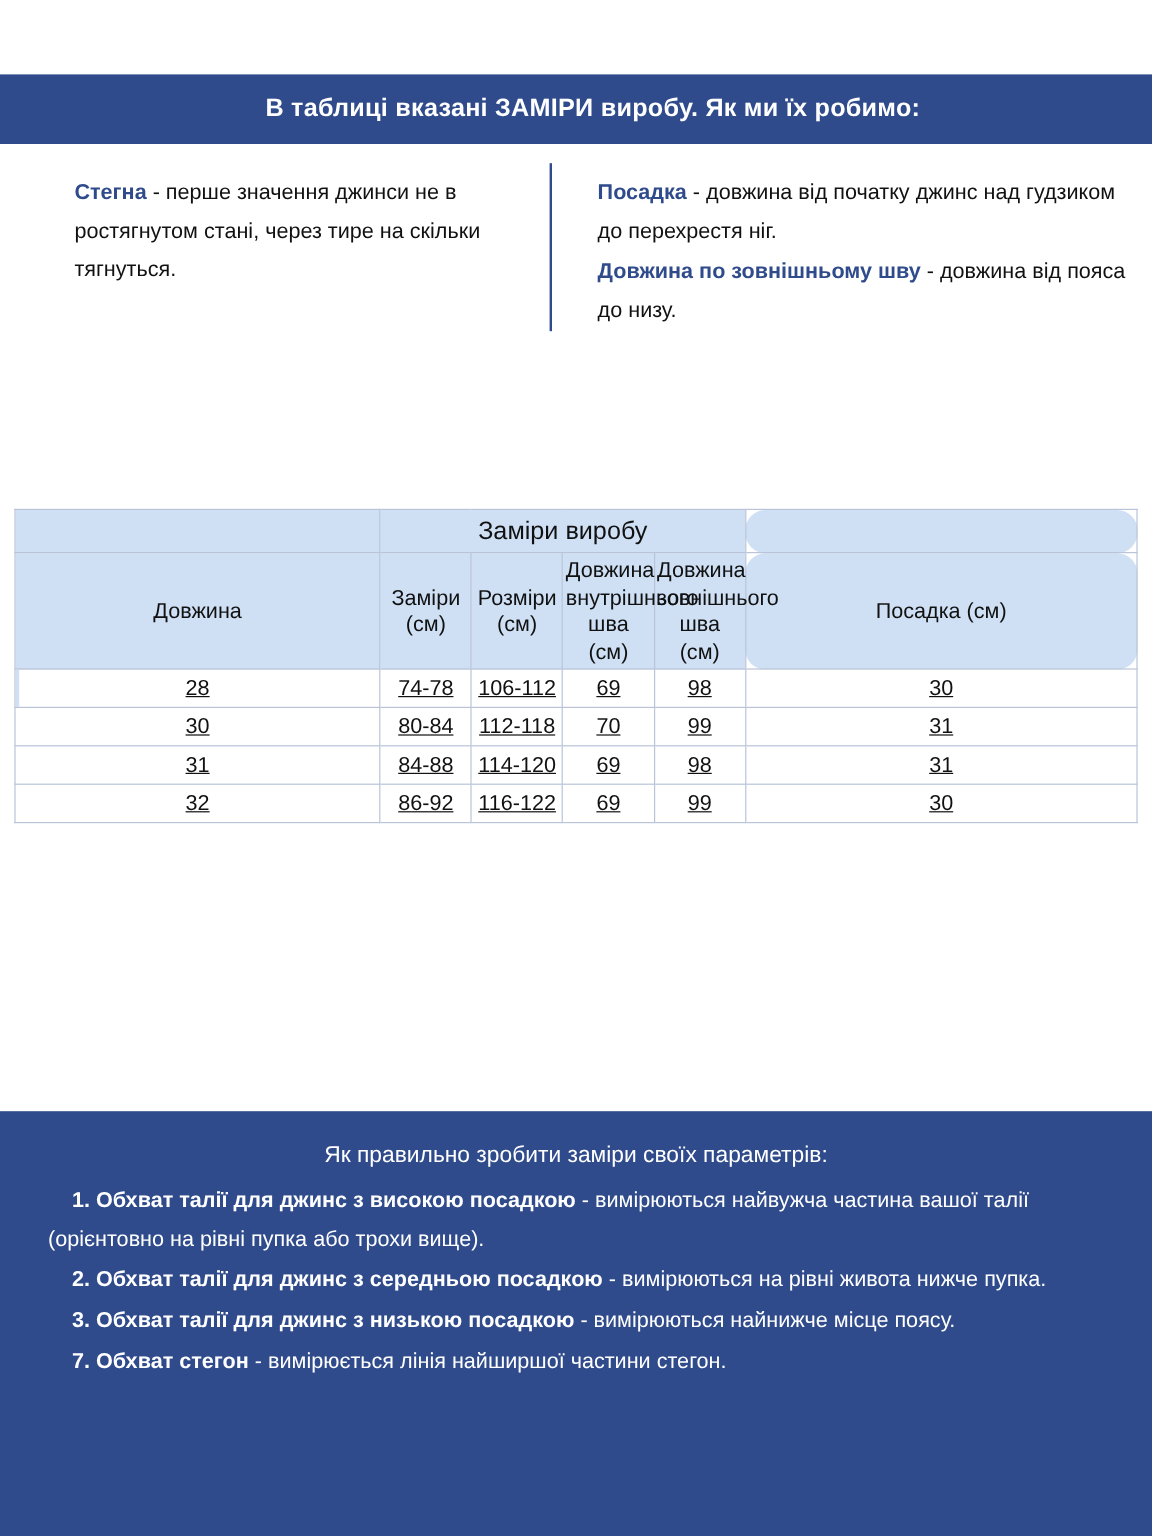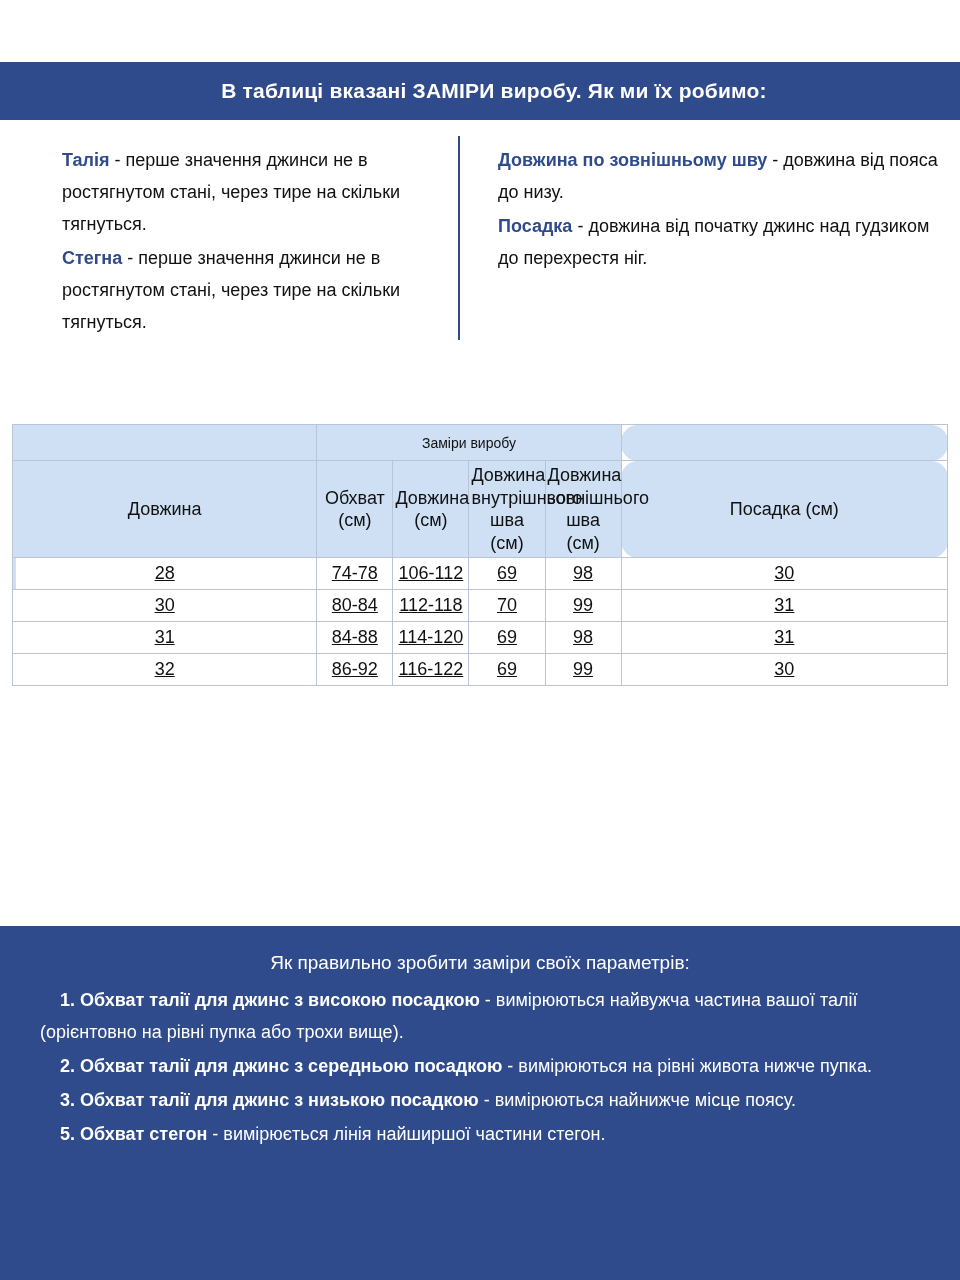--- a/index.html
+++ b/index.html
@@ -87,21 +87,21 @@
     border: 1px solid #b9c4d8;
     font-size: 18px;
     color: #111111;
     text-align: center;
     font-weight: normal;
     padding: 3px 2px;
   }
   tr.title-row td {
     background: #cfe0f5;
     height: 36px;
-    font-size: 14px;
+    font-size: 21px;
   }
   tr.title-row td.blank {
     background: #cfe0f5;
   }
   tr.head-row td {
     background: #cfe0f5;
     height: 86px;
     vertical-align: middle;
     line-height: 1.25;
   }
@@ -149,48 +149,45 @@
 </head>
 <body>
 
 <div class="top-banner">
   <div class="top-banner-text">В таблиці вказані ЗАМІРИ виробу. Як ми їх робимо:</div>
 </div>
 
 <div class="explain">
   <div class="explain-col left">
     <p class="para">
-      <span class="term">Талія</span><span> - перше значення джинси не в ростягнутом стані, через тире на скільки тягнуться.</span>
-    </p>
-    <p class="para">
       <span class="term">Стегна</span><span> - перше значення джинси не в ростягнутом стані, через тире на скільки тягнуться.</span>
     </p>
   </div>
   <div class="explain-col right">
     <p class="para">
-      <span class="term">Довжина по зовнішньому шву</span><span> - довжина від пояса до низу.</span>
+      <span class="term">Посадка</span><span> - довжина від початку джинс над гудзиком до перехрестя ніг.</span>
     </p>
     <p class="para">
-      <span class="term">Посадка</span><span> - довжина від початку джинс над гудзиком до перехрестя ніг.</span>
+      <span class="term">Довжина по зовнішньому шву</span><span> - довжина від пояса до низу.</span>
     </p>
   </div>
 </div>
 
 <div class="table-wrap">
   <table class="size-table">
     <tbody>
         <tr class="title-row">
       <td class="col1 blank"></td>
       <td class="col2" colspan="4">Заміри виробу</td>
       <td class="col6 blank"></td>
     </tr>
     <tr class="head-row">
       <td class="col1">Довжина</td>
-      <td class="col2">Обхват (см)</td>
-      <td class="col3">Довжина (см)</td>
+      <td class="col2">Заміри (см)</td>
+      <td class="col3">Розміри (см)</td>
       <td class="col4">Довжина внутрішнього шва (см)</td>
       <td class="col5">Довжина зовнішнього шва (см)</td>
       <td class="col6">Посадка (см)</td>
     </tr>
     <tr class="data-row first">
       <td class="col1">28</td>
       <td class="col2">74-78</td>
       <td class="col3">106-112</td>
       <td class="col4">69</td>
       <td class="col5">98</td>
@@ -229,15 +226,15 @@
   <p class="bottom-item">
     <b>1. Обхват талії для джинс з високою посадкою</b><span> - вимірюються найвужча частина вашої талії (орієнтовно на рівні пупка або трохи вище).</span>
   </p>
   <p class="bottom-item">
     <b>2. Обхват талії для джинс з середньою посадкою</b><span> - вимірюються на рівні живота нижче пупка.</span>
   </p>
   <p class="bottom-item">
     <b>3. Обхват талії для джинс з низькою посадкою</b><span> - вимірюються найнижче місце поясу.</span>
   </p>
   <p class="bottom-item">
-    <b>5. Обхват стегон</b><span> - вимірюється лінія найширшої частини стегон.</span>
+    <b>7. Обхват стегон</b><span> - вимірюється лінія найширшої частини стегон.</span>
   </p>
 </div>
 
 </body></html>

